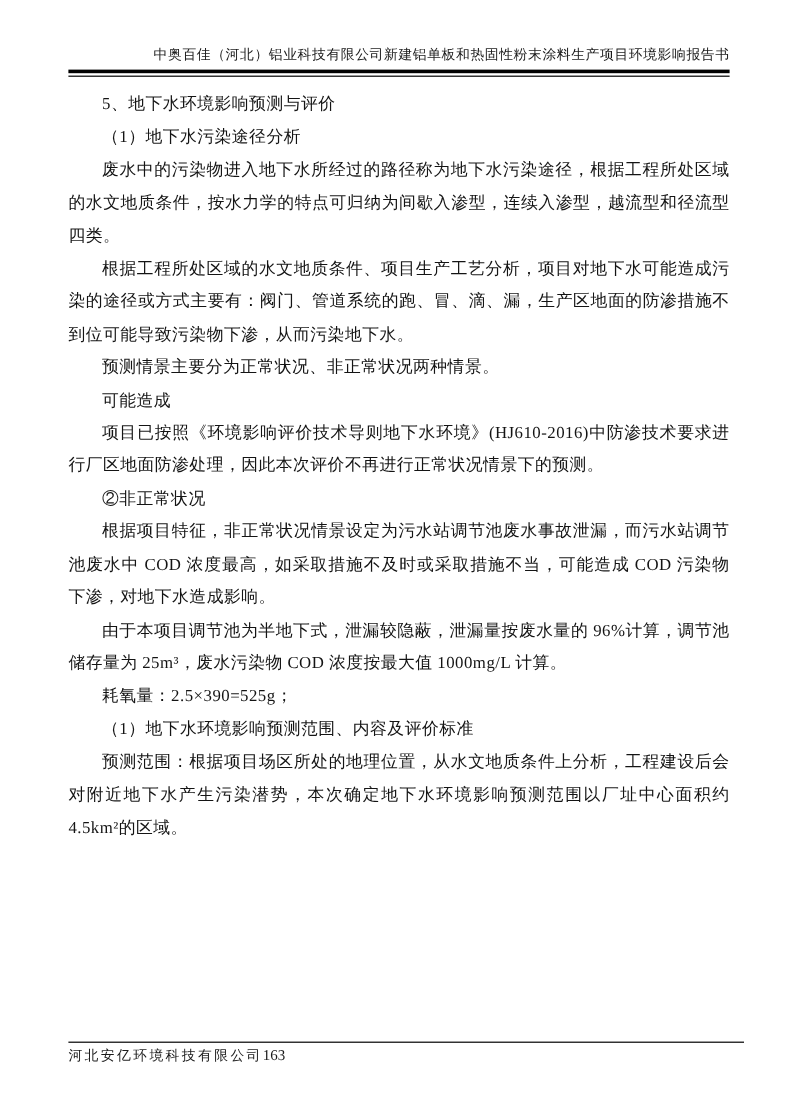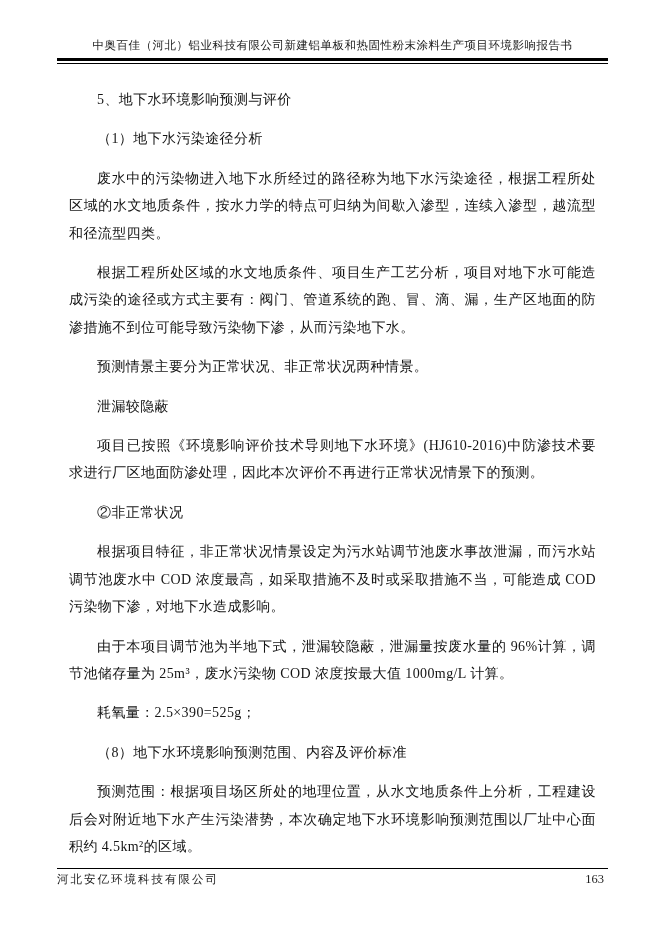--- a/index.html
+++ b/index.html
@@ -15,21 +15,21 @@
     font-family: "Liberation Serif", "DejaVu Serif", serif;
     color: #111111;
     overflow: hidden;
     box-sizing: border-box;
   }
   .header-title {
     position: absolute;
     top: 38px;
     left: 57px;
     right: 57px;
-    text-align: center;
+    text-align: right;
     font-size: 11.5px;
     letter-spacing: 0.5px;
     color: #1a1a1a;
     white-space: nowrap;
   }
   .header-rule {
     position: absolute;
     top: 58px;
     left: 57px;
     right: 57px;
@@ -49,33 +49,33 @@
     left: 57px;
     right: 57px;
     font-size: 14px;
     line-height: 27.4px;
     letter-spacing: 0.4px;
     text-align: justify;
     text-justify: inter-ideograph;
     color: #141414;
   }
   .doc-body p {
-    margin: 12px;
+    margin: 0;
     padding: 0;
     text-indent: 2em;
   }
   .footer {
     position: absolute;
     left: 57px;
-    right: 57px;
+    right: 45px;
     top: 868px;
     border-top: 1px solid #000000;
     padding-top: 3px;
     display: flex;
-    justify-content: space-between;
+    justify-content: flex-start;
     align-items: baseline;
   }
   .footer .company {
     font-size: 11.5px;
     letter-spacing: 2px;
     color: #1a1a1a;
   }
   .footer .pagenum {
     font-size: 12.5px;
     color: #1a1a1a;
@@ -93,27 +93,27 @@
     <div class="thick"></div>
     <div class="thin"></div>
   </div>
 
   <div class="doc-body">
     <p>5、地下水环境影响预测与评价</p>
     <p>（1）地下水污染途径分析</p>
     <p>废水中的污染物进入地下水所经过的路径称为地下水污染途径，根据工程所处区域的水文地质条件，按水力学的特点可归纳为间歇入渗型，连续入渗型，越流型和径流型四类。</p>
     <p>根据工程所处区域的水文地质条件、项目生产工艺分析，项目对地下水可能造成污染的途径或方式主要有：阀门、管道系统的跑、冒、滴、漏，生产区地面的防渗措施不到位可能导致污染物下渗，从而污染地下水。</p>
     <p>预测情景主要分为正常状况、非正常状况两种情景。</p>
-    <p>泄漏较隐蔽</p>
+    <p>可能造成</p>
     <p>项目已按照《环境影响评价技术导则地下水环境》(HJ610-2016)中防渗技术要求进行厂区地面防渗处理，因此本次评价不再进行正常状况情景下的预测。</p>
     <p>②非正常状况</p>
     <p>根据项目特征，非正常状况情景设定为污水站调节池废水事故泄漏，而污水站调节池废水中 COD 浓度最高，如采取措施不及时或采取措施不当，可能造成 COD 污染物下渗，对地下水造成影响。</p>
     <p>由于本项目调节池为半地下式，泄漏较隐蔽，泄漏量按废水量的 96%计算，调节池储存量为 25m³，废水污染物 COD 浓度按最大值 1000mg/L 计算。</p>
     <p>耗氧量：2.5×390=525g；</p>
-    <p>（8）地下水环境影响预测范围、内容及评价标准</p>
+    <p>（1）地下水环境影响预测范围、内容及评价标准</p>
     <p>预测范围：根据项目场区所处的地理位置，从水文地质条件上分析，工程建设后会对附近地下水产生污染潜势，本次确定地下水环境影响预测范围以厂址中心面积约 4.5km²的区域。</p>
   </div>
 
   <div class="footer">
     <span class="company">河北安亿环境科技有限公司</span>
     <span class="pagenum">163</span>
   </div>
 
 </div>
 

